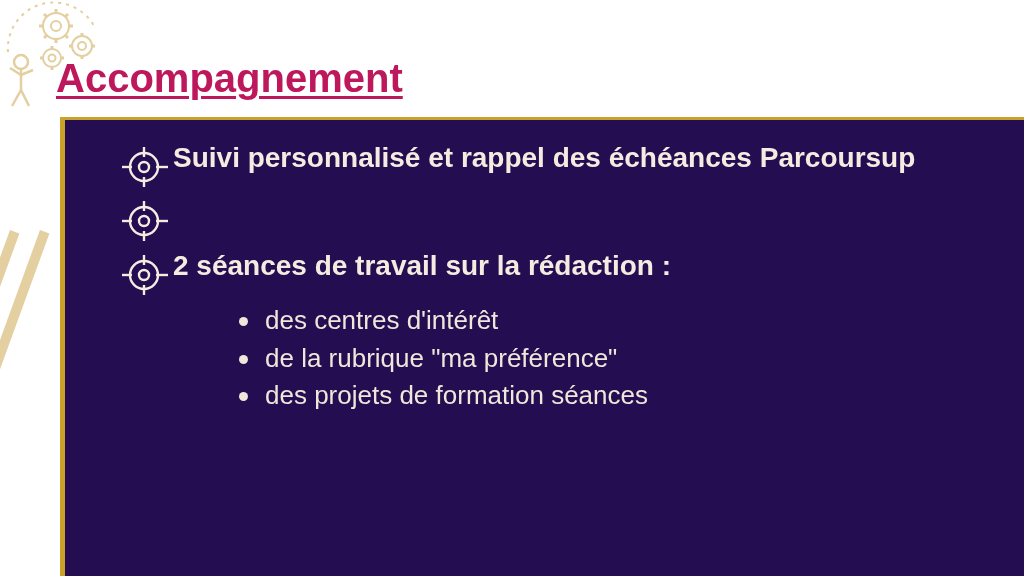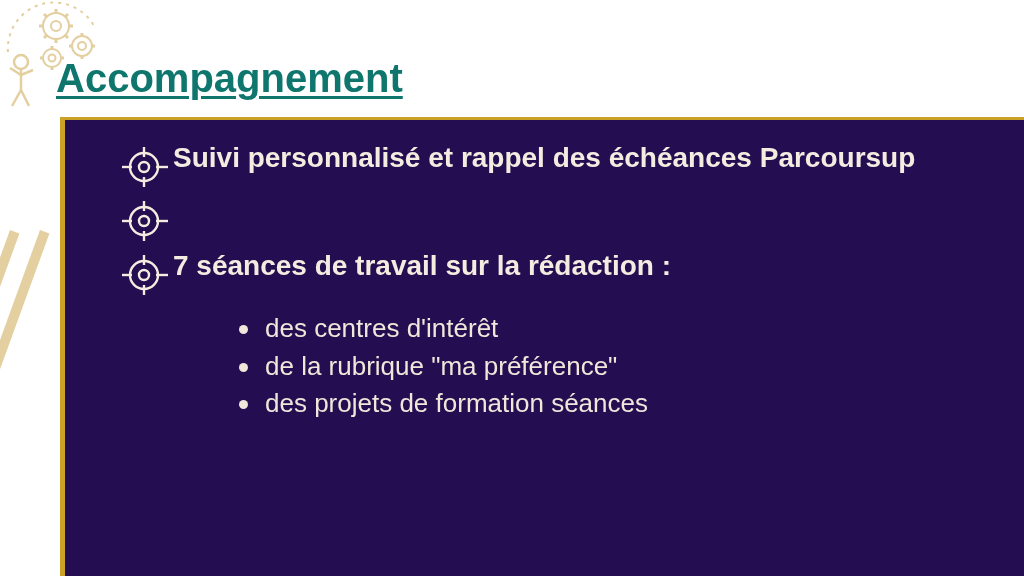--- a/index.html
+++ b/index.html
@@ -50,21 +50,21 @@
     transform-origin: top left;
   }
 
   
   .title {
     position: absolute;
     left: 56px;
     top: 56px;
     font-size: 40px;
     font-weight: bold;
-    color: #0f766e;
+    color: #be185d;
     letter-spacing: 0px;
     text-decoration: underline;
     text-underline-offset: 4px;
     text-decoration-thickness: 3px;
     white-space: nowrap;
   }
 
   
   .panel {
     position: absolute;
@@ -100,21 +100,21 @@
   .bullet-text {
     font-size: 28px;
     font-weight: bold;
     color: #f4ece0;
     line-height: 1.28;
     max-width: 800px;
     padding-top: 2px;
   }
 
   .sub-list {
-    margin: 12px 0 0 120px;
+    margin: 4px 0 0 120px;
     padding: 0;
     list-style: none;
   }
   .sub-list li {
     position: relative;
     font-size: 26px;
     font-weight: normal;
     color: #f0e6da;
     line-height: 1.45;
     padding-left: 30px;
@@ -220,21 +220,21 @@
 
       <div class="bullet-row">
         <svg class="target-icon" viewBox="0 0 58 46" fill="none" stroke="#f4ece0" stroke-width="2.4">
           <circle cx="29" cy="23" r="14"></circle>
           <circle cx="29" cy="23" r="5"></circle>
           <line x1="29" y1="3" x2="29" y2="13"></line>
           <line x1="29" y1="33" x2="29" y2="43"></line>
           <line x1="7" y1="23" x2="17" y2="23"></line>
           <line x1="41" y1="23" x2="53" y2="23"></line>
         </svg>
-        <div class="bullet-text">7 séances de travail sur la rédaction :</div>
+        <div class="bullet-text">2 séances de travail sur la rédaction :</div>
       </div>
 
       <ul class="sub-list">
         <li>des centres d'intérêt</li>
         <li>de la rubrique "ma préférence"</li>
         <li>des projets de formation séances</li>
       </ul>
 
     </div>
   </div>

